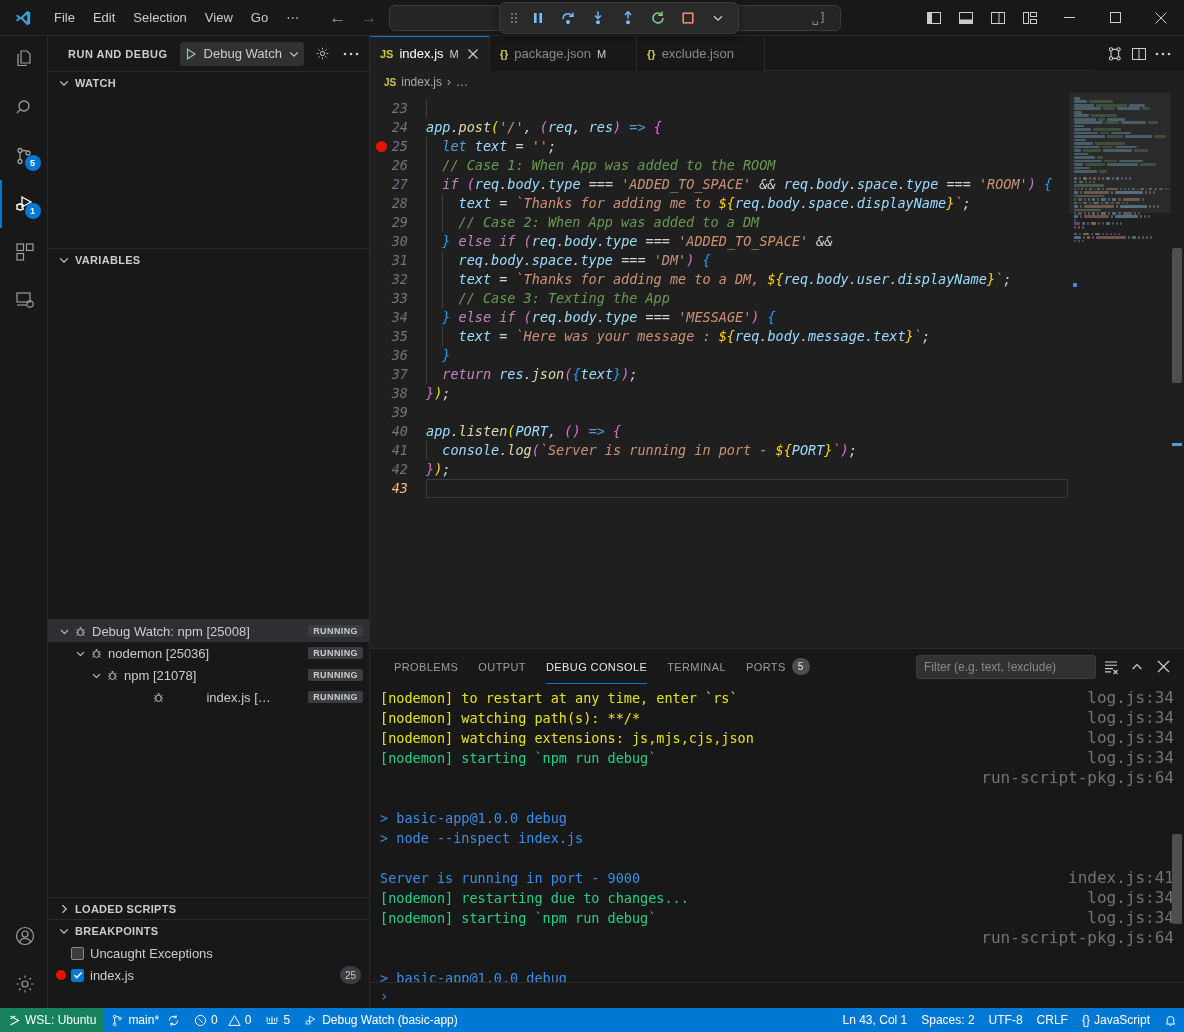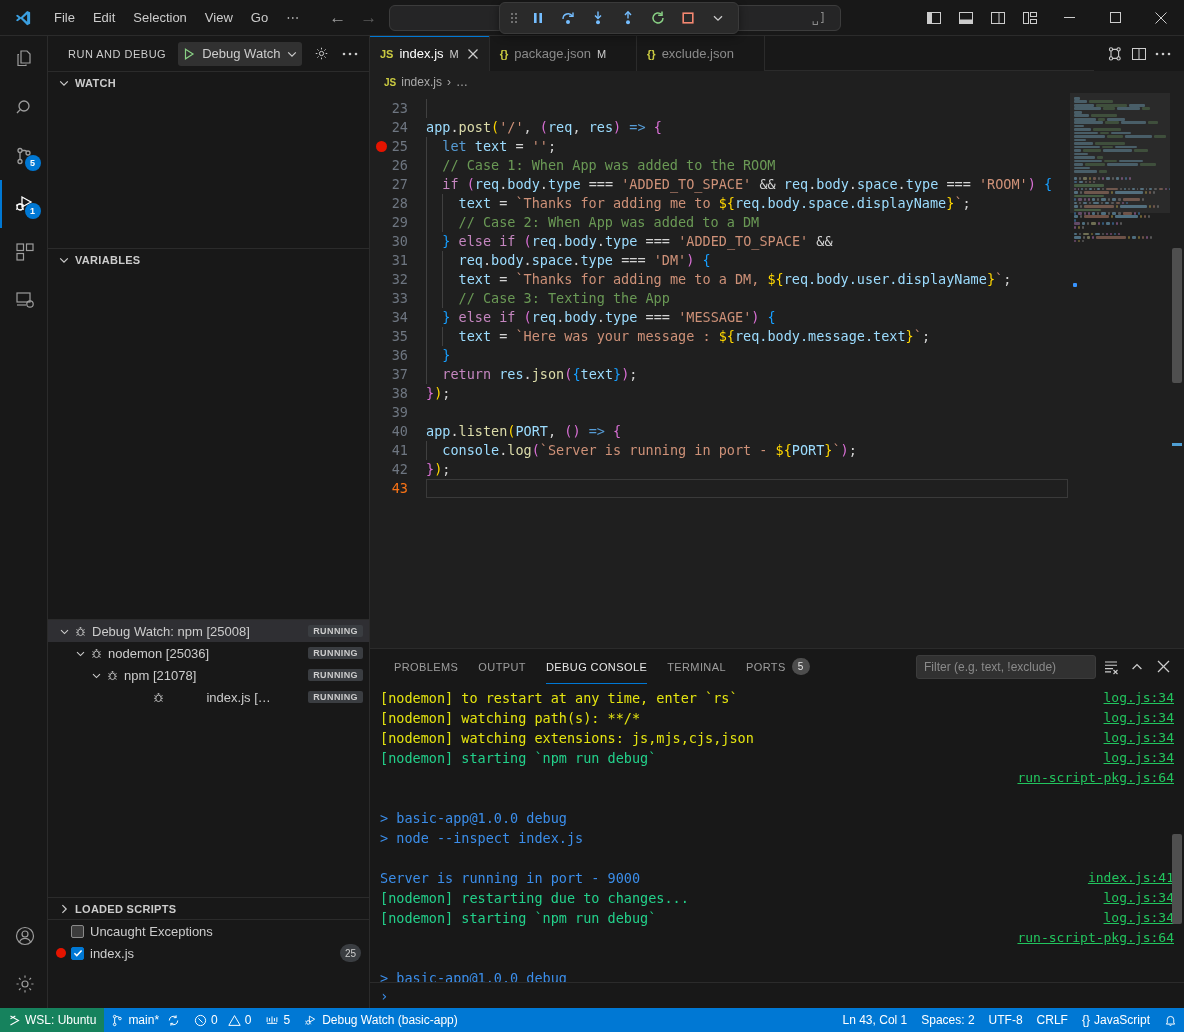--- a/index.html
+++ b/index.html
@@ -72,21 +72,21 @@
 
   
   #sidebar {
     width:322px; background:#181818; display:flex; flex-direction:column;
     border-right:1px solid #2b2b2b; flex:0 0 322px;
   }
   #sidebar-title {
     height:35px; display:flex; align-items:center; padding:0 8px 0 20px; gap:8px; flex:0 0 35px;
   }
   #sidebar-title .t {
-    font-size:11px; letter-spacing:.5px; color:#cccccc; text-transform:uppercase; white-space:nowrap;
+    font-size:11px; letter-spacing:.5px; color:#cccccc; text-transform:uppercase; white-space:nowrap;font-weight:bold;
   }
   #config-select {
     display:flex; align-items:center; gap:6px; background:#313131;
     height:24px; border-radius:3px; padding:0 4px 0 4px; margin-left:4px;
   }
   #config-select .name { font-size:13px; color:#cccccc; white-space:nowrap; }
   .sb-icon-btn { width:22px; height:22px; display:flex; align-items:center; justify-content:center; border-radius:4px; }
 
   .section { border-top:1px solid #2b2b2b; display:flex; flex-direction:column; min-height:0; }
   .section-header {
@@ -147,28 +147,28 @@
   #breadcrumbs {
     height:22px; display:flex; align-items:center; gap:5px; padding-left:14px;
     font-size:12px; color:#a9a9a9; background:#1f1f1f; flex:0 0 22px;
   }
   #breadcrumbs .jsico { color:#cbcb41; font-size:10px; font-weight:700; }
 
   
   #codewrap { position:relative; flex:1; min-height:0; background:#1f1f1f; overflow:hidden; }
   #code {
     position:absolute; inset:0; padding-top:6px;
-    font-family:"DejaVu Sans Mono","Liberation Mono",monospace; font-size:13.5px; line-height:19px;
+    font-family:"DejaVu Sans Mono","Liberation Mono",monospace; font-size:13.5px; line-height:19px;font-style:italic;
   }
   .cline { display:flex; height:19px; align-items:center; white-space:pre; }
   .gutter {
     width:56px; text-align:right; padding-right:18px; color:#6e7681; flex:0 0 56px;
     font-size:13.5px; position:relative;
   }
-  .gutter.cur { color:#f97316; }
+  .gutter.cur { color:#fdba74; }
   .bpmark { position:absolute; left:6px; top:4px; width:11px; height:11px; border-radius:50%; background:#e51400; }
   .codetext { padding-left:0; }
   
   .t-kw   { color:#c586c0; }
   .t-kw2  { color:#569cd6; }
   .t-var  { color:#9cdcfe; }
   .t-fn   { color:#dcdcaa; }
   .t-str  { color:#ce9178; }
   .t-cmt  { color:#6a9955; }
   .t-br1  { color:#ffd700; }
@@ -213,21 +213,21 @@
     font-family:"Liberation Sans",sans-serif;
   }
   #console {
     flex:1; overflow:hidden; position:relative;
     font-family:"DejaVu Sans Mono","Liberation Mono",monospace; font-size:13.5px; line-height:20px;
     padding:4px 0 0 10px;
   }
   .conline { display:flex; height:20px; align-items:center; padding-right:10px; white-space:pre; }
   .conline .msg { flex:0 1 auto; overflow:hidden; }
   .conline .src {
-    margin-left:auto; color:#22c55e; text-decoration:underline; font-size:13px; flex:0 0 auto; padding-left:12px;
+    margin-left:auto; color:#737373; font-size:16px; flex:0 0 auto; padding-left:12px;
   }
   .c-yellow { color:#e5e510; }
   .c-green  { color:#23d18b; }
   .c-blue   { color:#3b8eea; }
   .c-white  { color:#cccccc; }
   #console-input {
     height:26px; display:flex; align-items:center; gap:8px; padding-left:10px; flex:0 0 26px;
     border-top:1px solid #2b2b2b; background:#181818;
   }
   #console-input .arrow { color:#3b8eea; font-family:"DejaVu Sans Mono",monospace; font-size:14px; }
@@ -566,20 +566,28 @@
           <span class="chev">
             <svg width="12" height="12" viewBox="0 0 12 12">
                 <path d="M4.4 2.2 8.2 6l-3.8 3.8" fill="none" stroke="#cccccc" stroke-width="1.2"></path>
               </svg>
           </span>
           <span class="lbl">LOADED SCRIPTS</span>
         </div>
       </div>
 
       <div class="section" style="flex:0 0 89px;">
+        <div class="section-header">
+          <span class="chev">
+            <svg width="12" height="12" viewBox="0 0 12 12">
+                <path d="M2.2 4.4 6 8.2l3.8-3.8" fill="none" stroke="#cccccc" stroke-width="1.2"></path>
+              </svg>
+          </span>
+          <span class="lbl">BREAKPOINTS</span>
+        </div>
         <div class="section-body" id="breakpoint-rows">
             <div class="bp-row">
               <span style="width: 15px; flex: 0 0 15px;"></span>
               <span class="bp-check"></span>
               <span>Uncaught Exceptions</span>
             </div>
             <div class="bp-row">
               <span class="bp-dot"></span>
               <span class="bp-check checked">
                 <svg width="10" height="10" viewBox="0 0 10 10">

